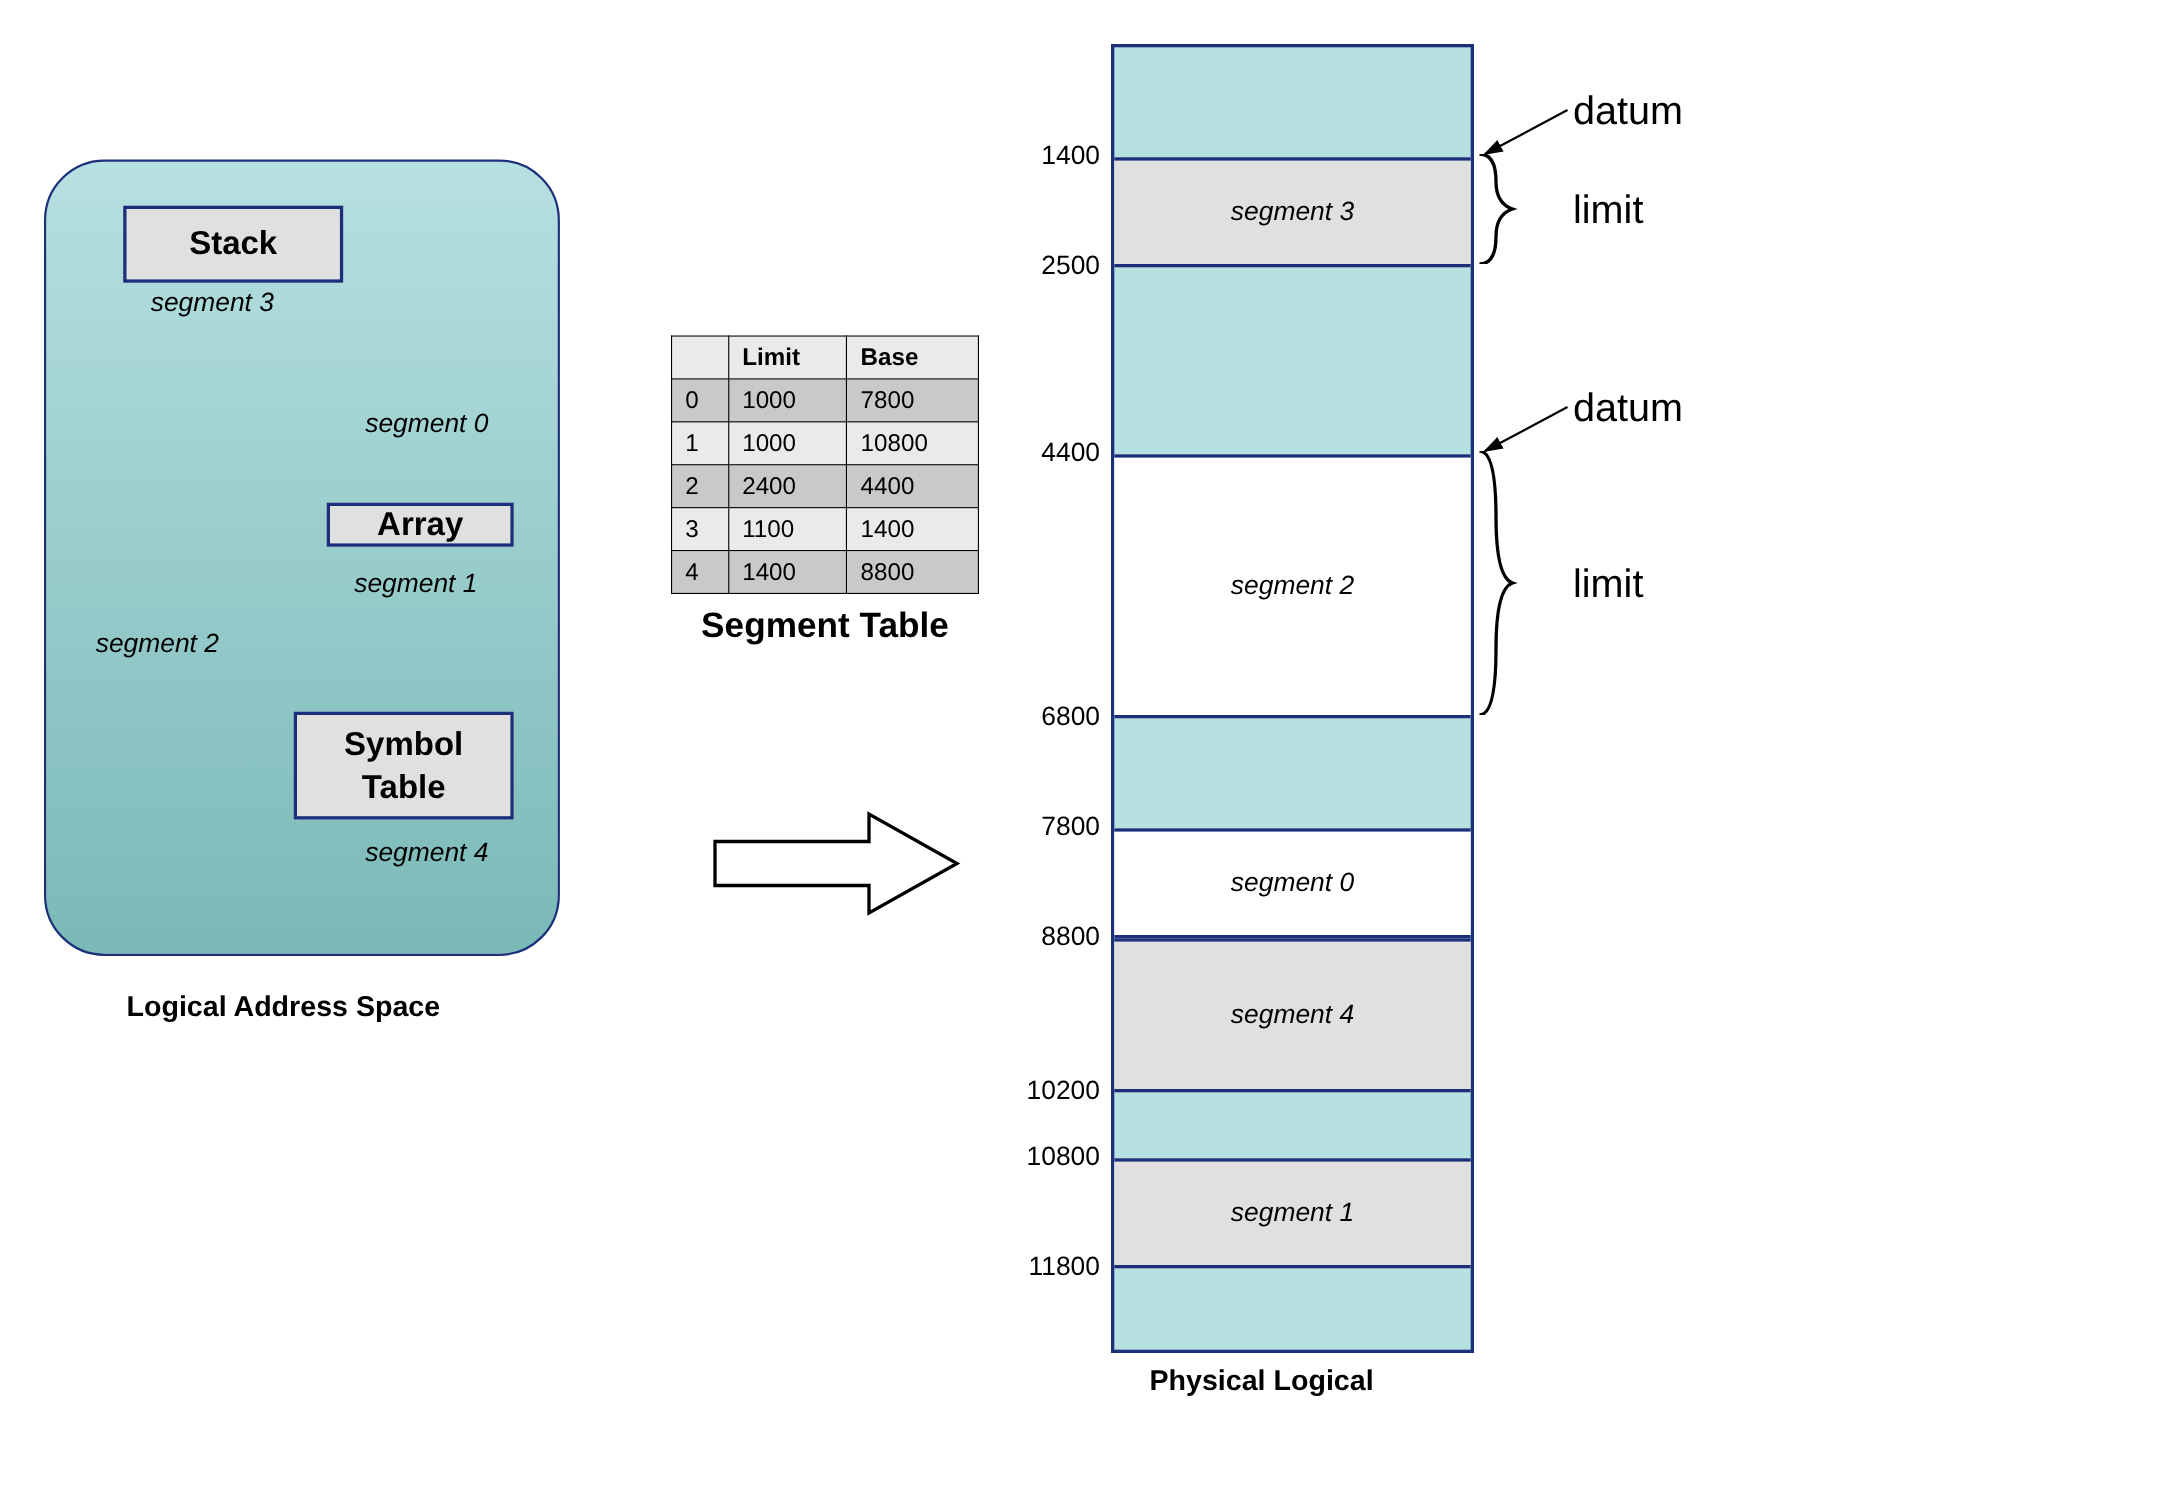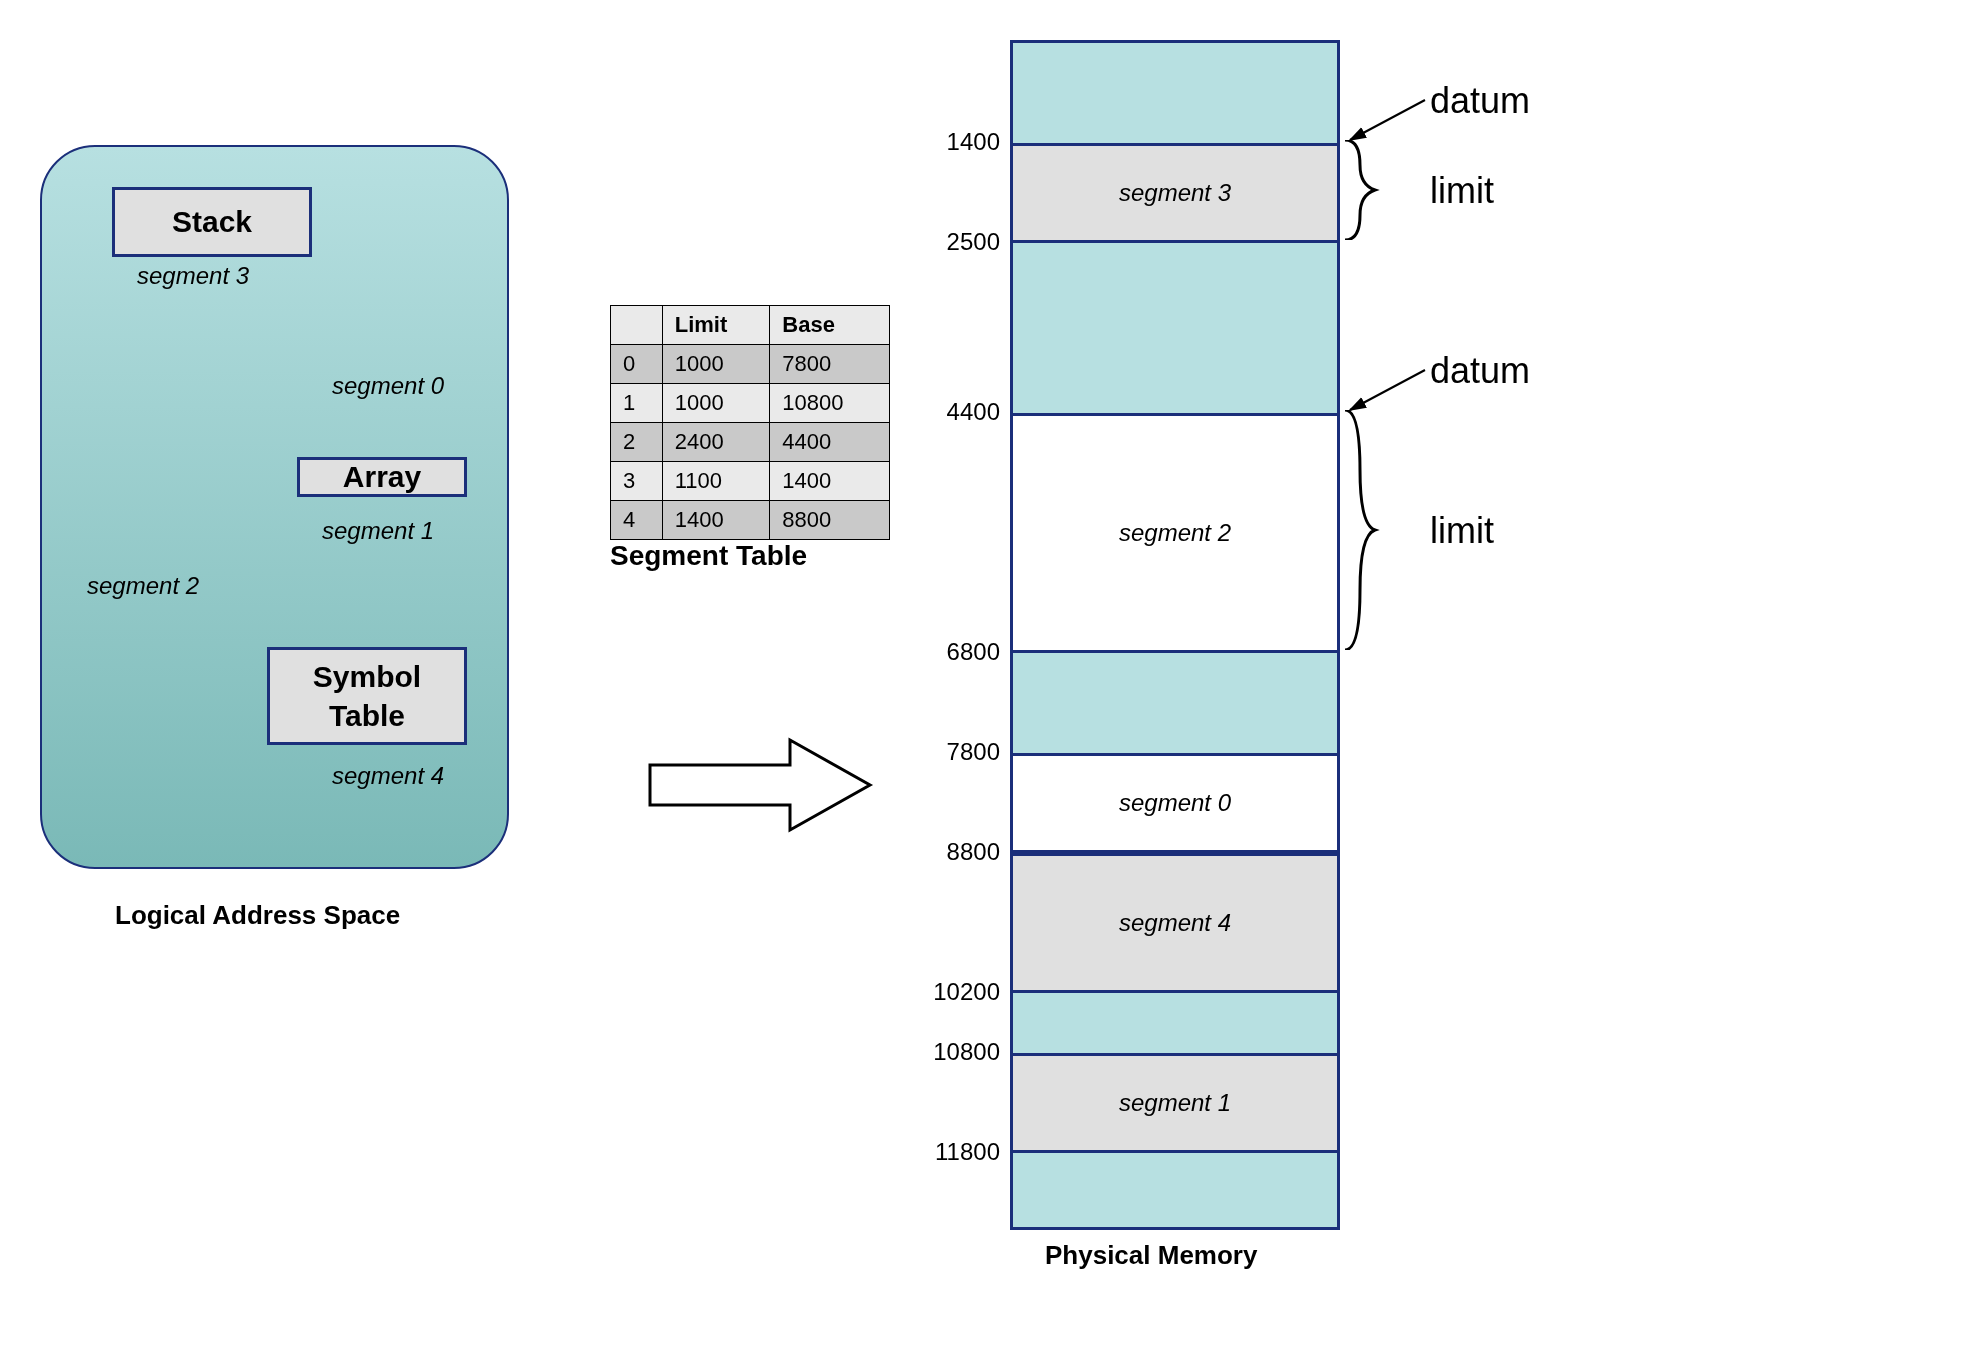--- a/index.html
+++ b/index.html
@@ -66,23 +66,24 @@
     font-size: 22px;
     text-align: left;
   }
   table.segment-table th {
     font-weight: bold;
     background: #eaeaea;
   }
   table.segment-table tr:nth-child(odd) td { background: #eaeaea; }
   table.segment-table tr:nth-child(even) td { background: #c9c9c9; }
   .segment-table-caption {
-    text-align: left;
-    font-weight: bold;
-    font-size: 28px;
+    text-align: center;
+    font-weight: bold;
+    font-size: 32px;
+    margin-top: 10px;
   }
 
   .big-arrow {
     position: absolute;
     left: 600px;
     top: 690px;
     width: 240px;
     height: 110px;
   }
 
@@ -233,21 +234,21 @@
     <div class="phys-tick" style="left:-45px; top:88px;">1400</div>
     <div class="phys-tick" style="left:-45px; top:188px;">2500</div>
     <div class="phys-tick" style="left:-45px; top:358px;">4400</div>
     <div class="phys-tick" style="left:-45px; top:598px;">6800</div>
     <div class="phys-tick" style="left:-45px; top:698px;">7800</div>
     <div class="phys-tick" style="left:-45px; top:798px;">8800</div>
     <div class="phys-tick" style="left:-45px; top:938px;">10200</div>
     <div class="phys-tick" style="left:-45px; top:998px;">10800</div>
     <div class="phys-tick" style="left:-45px; top:1098px;">11800</div>
   </div>
-  <div class="phys-title" style="left:1005px; top:1200px;">Physical Memory</div>
+  <div class="phys-title" style="left:1005px; top:1200px;">Physical Logical</div>
 
   <div class="ann-label" style="left:1390px; top:40px;">datum</div>
   <svg class="ann-arrow" style="left:1300px; top:55px; width:90px; height:55px;">
     <defs>
         <marker id="ah1" markerWidth="10" markerHeight="10" refX="8" refY="3" orient="auto">
           <path d="M0,0 L0,6 L9,3 z" fill="#000"></path>
         </marker>
       </defs>
     <path d="M85 5 L10 45" stroke="#000" stroke-width="2" fill="none" marker-end="url(#ah1)"></path>
   </svg>

